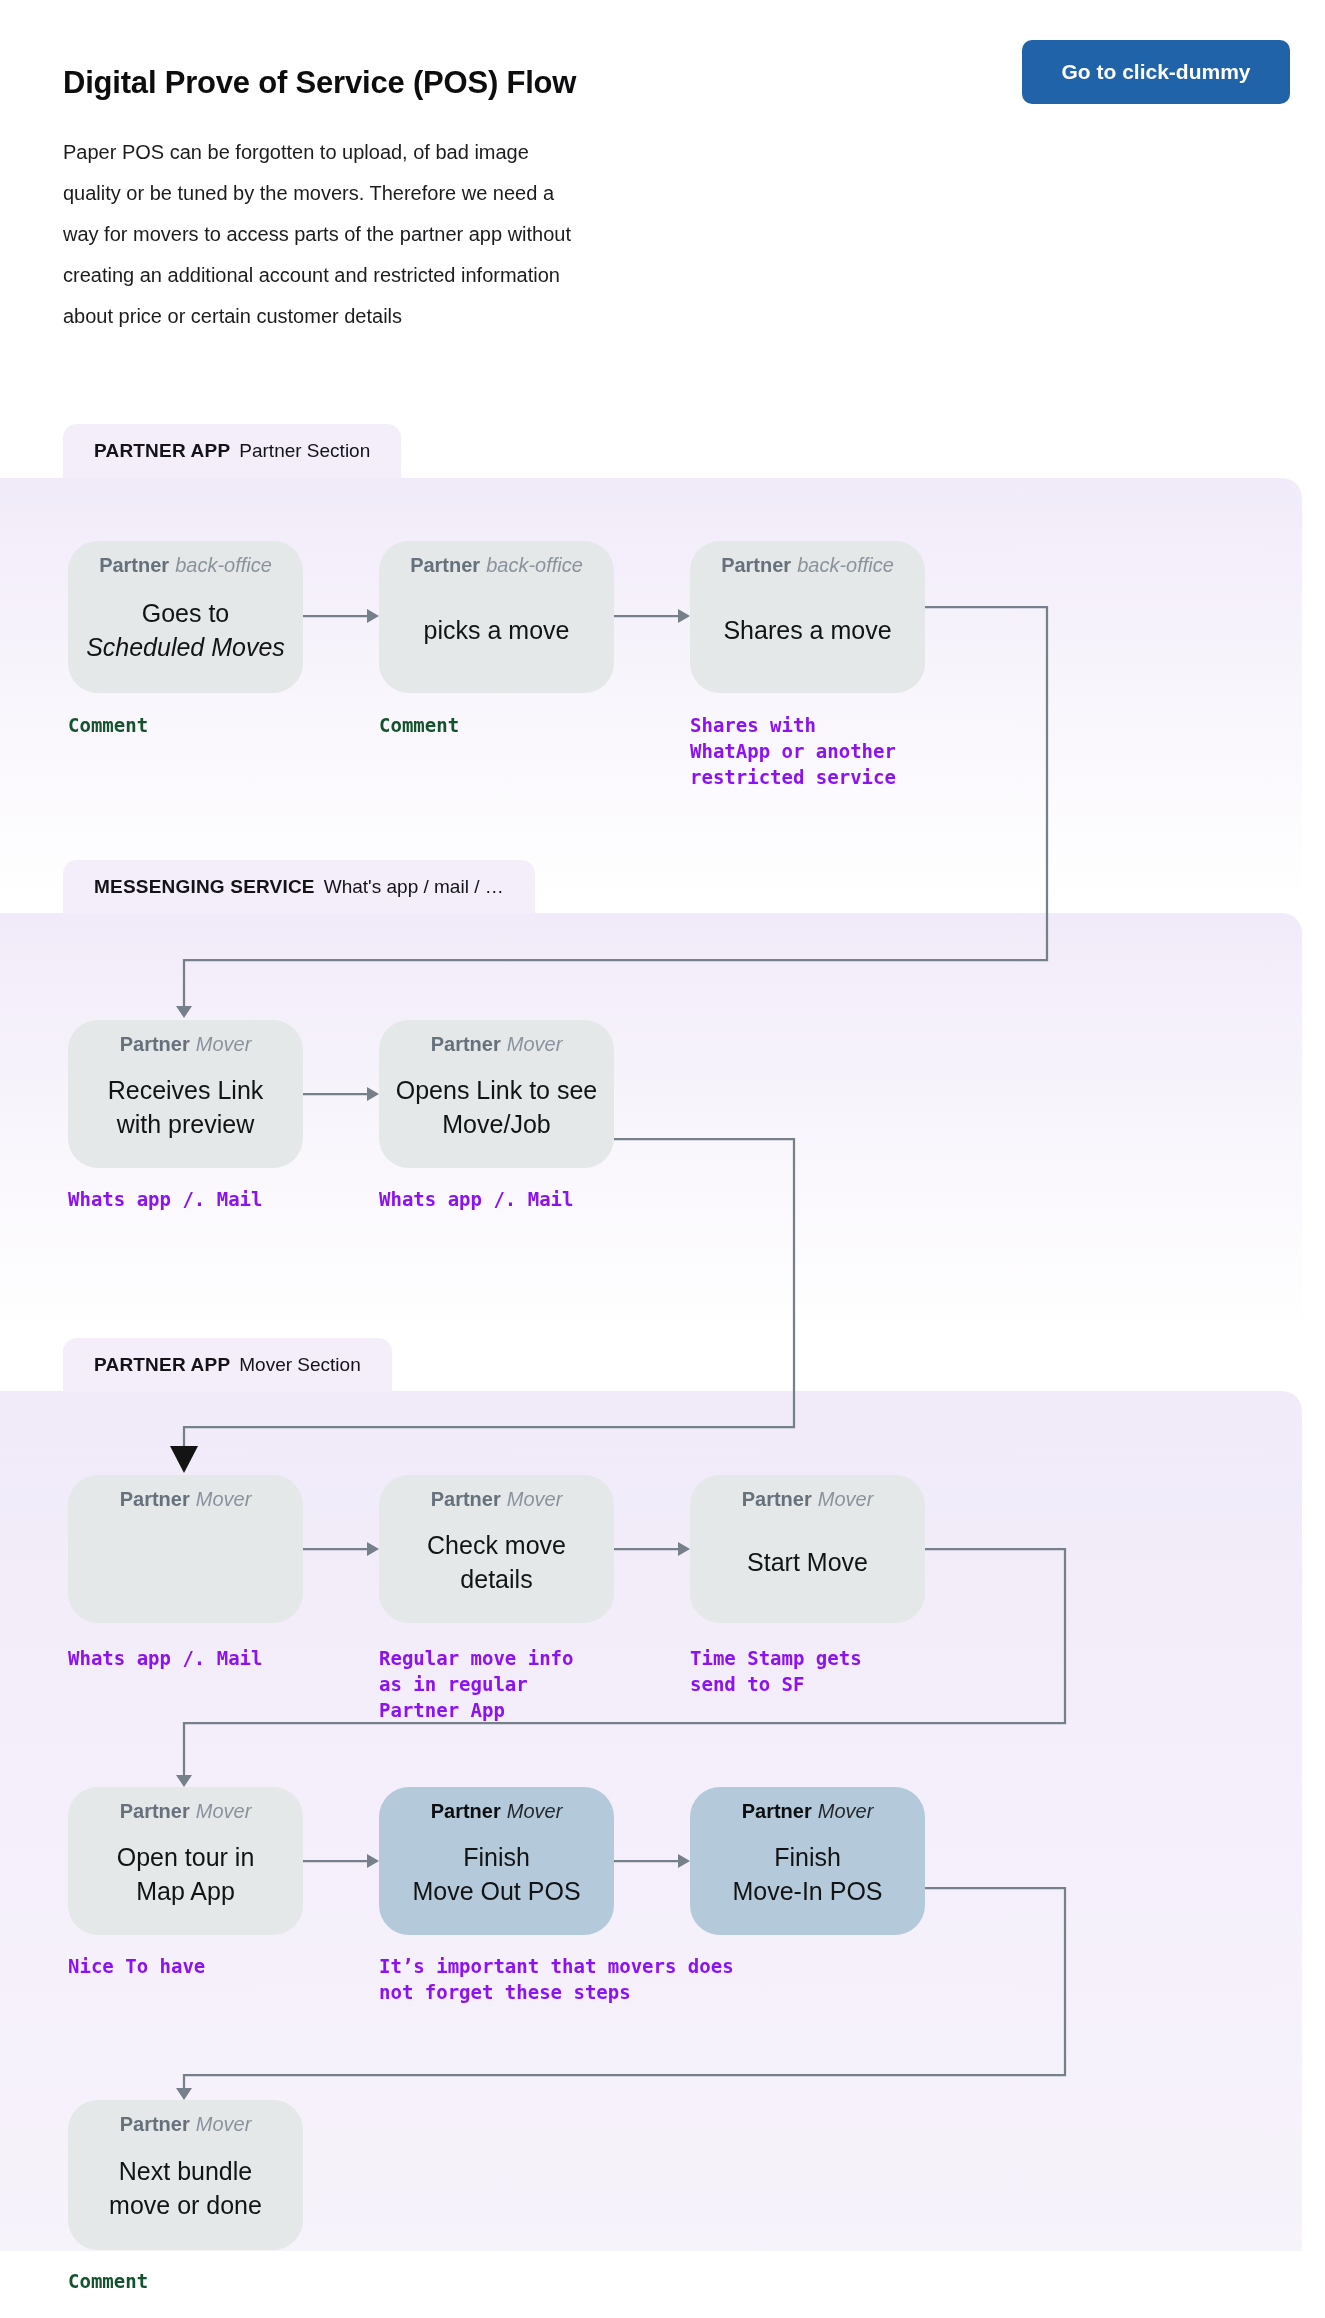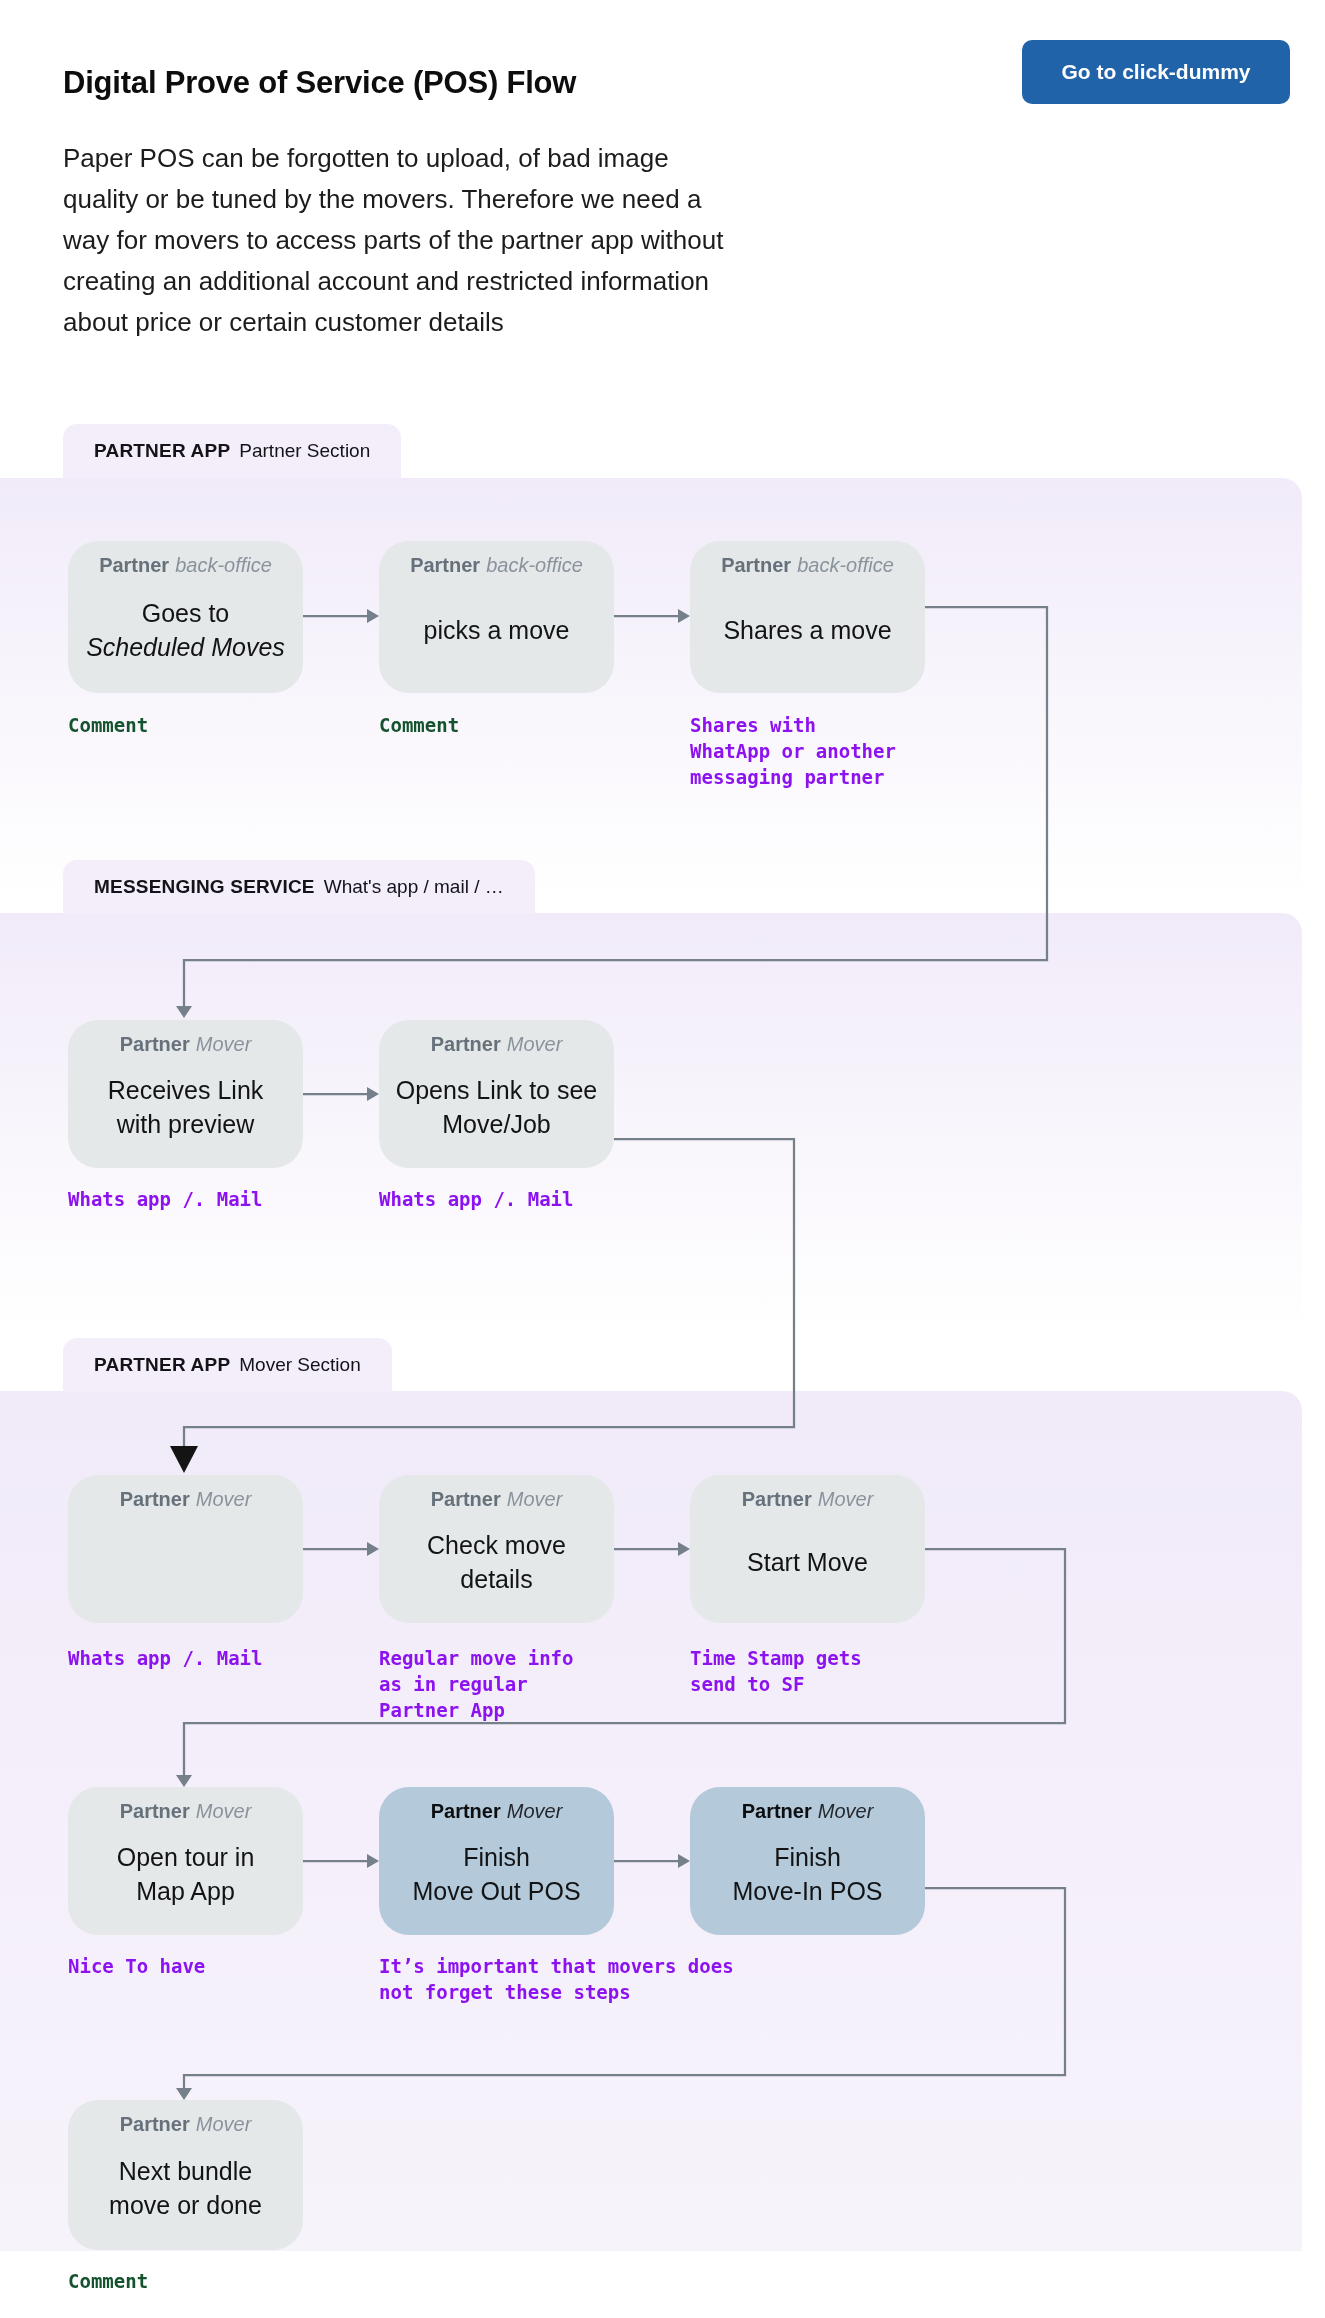--- a/index.html
+++ b/index.html
@@ -14,21 +14,21 @@
   }
   .cta-btn{
     position:absolute;left:1022px;top:40px;width:268px;height:64px;
     background:#2063a8;border:none;border-radius:10px;
     color:#ffffff;font-weight:700;font-size:21px;
     display:flex;align-items:center;justify-content:center;cursor:pointer;
     font-family:"Liberation Sans", sans-serif;
   }
   .page-desc{
     position:absolute;left:63px;top:112px;width:830px;
-    font-size:26px;line-height:41px;color:#1c1c1f;white-space:pre-line;
+    font-size:20px;line-height:41px;color:#1c1c1f;white-space:pre-line;
   }
   
   .tab{
     position:absolute;height:54px;background:#f4eefb;
     border-radius:14px 14px 0 0;display:flex;align-items:center;
     padding:0 31px;font-size:19px;color:#131318;white-space:nowrap;
   }
   .tab b{font-weight:800;margin-right:9px;letter-spacing:0.2px;}
   .band{position:absolute;left:0;width:1302px;border-radius:0 20px 0 0;}
   .band.fade{background:linear-gradient(180deg,#f1ebf9 0%,#fbf9fd 70%,#ffffff 100%);}
@@ -134,21 +134,21 @@
 <div class="fbox tall" style="left:690px;top:541px;">
   <div class="role"><b>Partner</b><i>back-office</i></div>
   <div class="body">
       <div>Shares a move</div>
     </div>
 </div>
 <div class="comment muted" style="left:68px;top:712px;">Comment</div>
 <div class="comment muted" style="left:379px;top:712px;">Comment</div>
 <div class="comment" style="left:690px;top:712px;">Shares with
 WhatApp or another
-messaging partner</div>
+restricted service</div>
 
 <div class="fbox" style="left:68px;top:1020px;">
   <div class="role"><b>Partner</b><i>Mover</i></div>
   <div class="body">
       <div>Receives Link</div>
       <div>with preview</div>
     </div>
 </div>
 <div class="fbox" style="left:379px;top:1020px;">
   <div class="role"><b>Partner</b><i>Mover</i></div>

